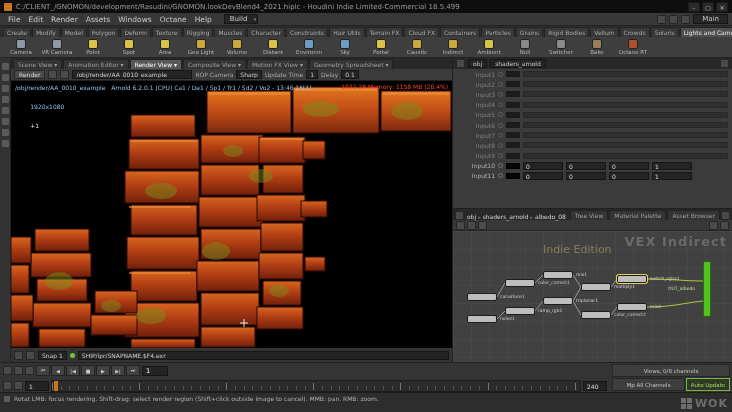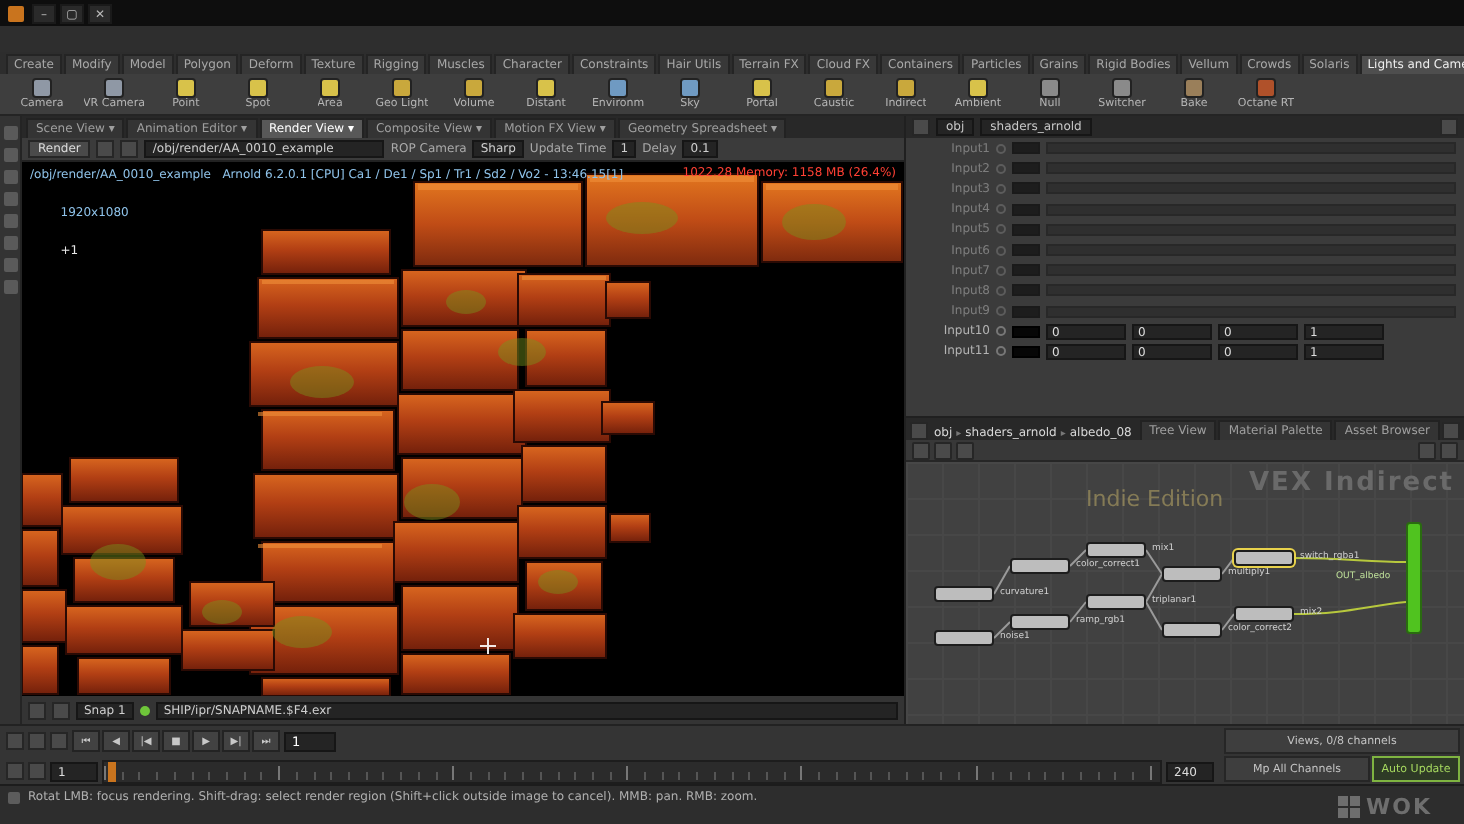--- a/index.html
+++ b/index.html
@@ -129,39 +129,58 @@
   .rc-btn{flex:1;background:#3e3e3e;border:1px solid #262626;font-size:5.5px;color:#c4c4c4;
           display:flex;align-items:center;justify-content:center;white-space:nowrap;overflow:hidden;}
   .rc-green{border:1px solid #7fb441;color:#a6d95f;background:#2e3a26;flex:0 0 44px;}
 
   
   .statusbar{position:absolute;left:0;top:392px;width:732px;height:20px;background:#2d2d2d;
              border-top:1px solid #1c1c1c;display:flex;align-items:flex-start;gap:4px;padding:2px 4px;font-size:6px;color:#b0b0b0;}
   .status-icon{width:6px;height:6px;background:#5c5c5c;border-radius:1px;margin-top:1px;}
 
   
-  .watermark{position:absolute;right:16px;bottom:2px;display:flex;align-items:center;gap:3px;opacity:.6;}
+  .watermark{position:absolute;right:4px;bottom:2px;display:flex;align-items:center;gap:3px;opacity:.6;}
   .wm-grid{display:grid;grid-template-columns:repeat(2,5px);grid-gap:1px;}
   .wm-grid span{width:5px;height:5px;background:#9a9a9a;}
   .wm-text{font-size:11px;font-weight:bold;color:#9a9a9a;letter-spacing:1px;}
 </style>
 </head>
 <body>
 
 <div id="app">
 
   <div class="titlebar">
     <span class="app-icon"></span>
+    <span class="title">C:/CLIENT_/GNOMON/development/Rasudini/GNOMON.lookDevBlend4_2021.hiplc - Houdini Indie Limited-Commercial 18.5.499</span>
     <span class="win-controls">
       <span>–</span>
       <span>▢</span>
       <span>✕</span>
     </span>
   </div>
 
+  <div class="menubar">
+    <span id="menu-items" style="display:flex">
+        <span class="menu-item">File</span>
+        <span class="menu-item">Edit</span>
+        <span class="menu-item">Render</span>
+        <span class="menu-item">Assets</span>
+        <span class="menu-item">Windows</span>
+        <span class="menu-item">Octane</span>
+        <span class="menu-item">Help</span>
+      </span>
+    <span class="desktop-box">Build</span>
+    <span class="menubar-right">
+      <span class="mb-icon"></span>
+      <span class="mb-icon"></span>
+      <span class="mb-icon"></span>
+      <span class="main-box">Main</span>
+    </span>
+  </div>
 
   <div class="shelftabs" id="shelf-tabs">
       <span class="shelf-tab">Create</span>
       <span class="shelf-tab">Modify</span>
       <span class="shelf-tab">Model</span>
       <span class="shelf-tab">Polygon</span>
       <span class="shelf-tab">Deform</span>
       <span class="shelf-tab">Texture</span>
       <span class="shelf-tab">Rigging</span>
       <span class="shelf-tab">Muscles</span>

